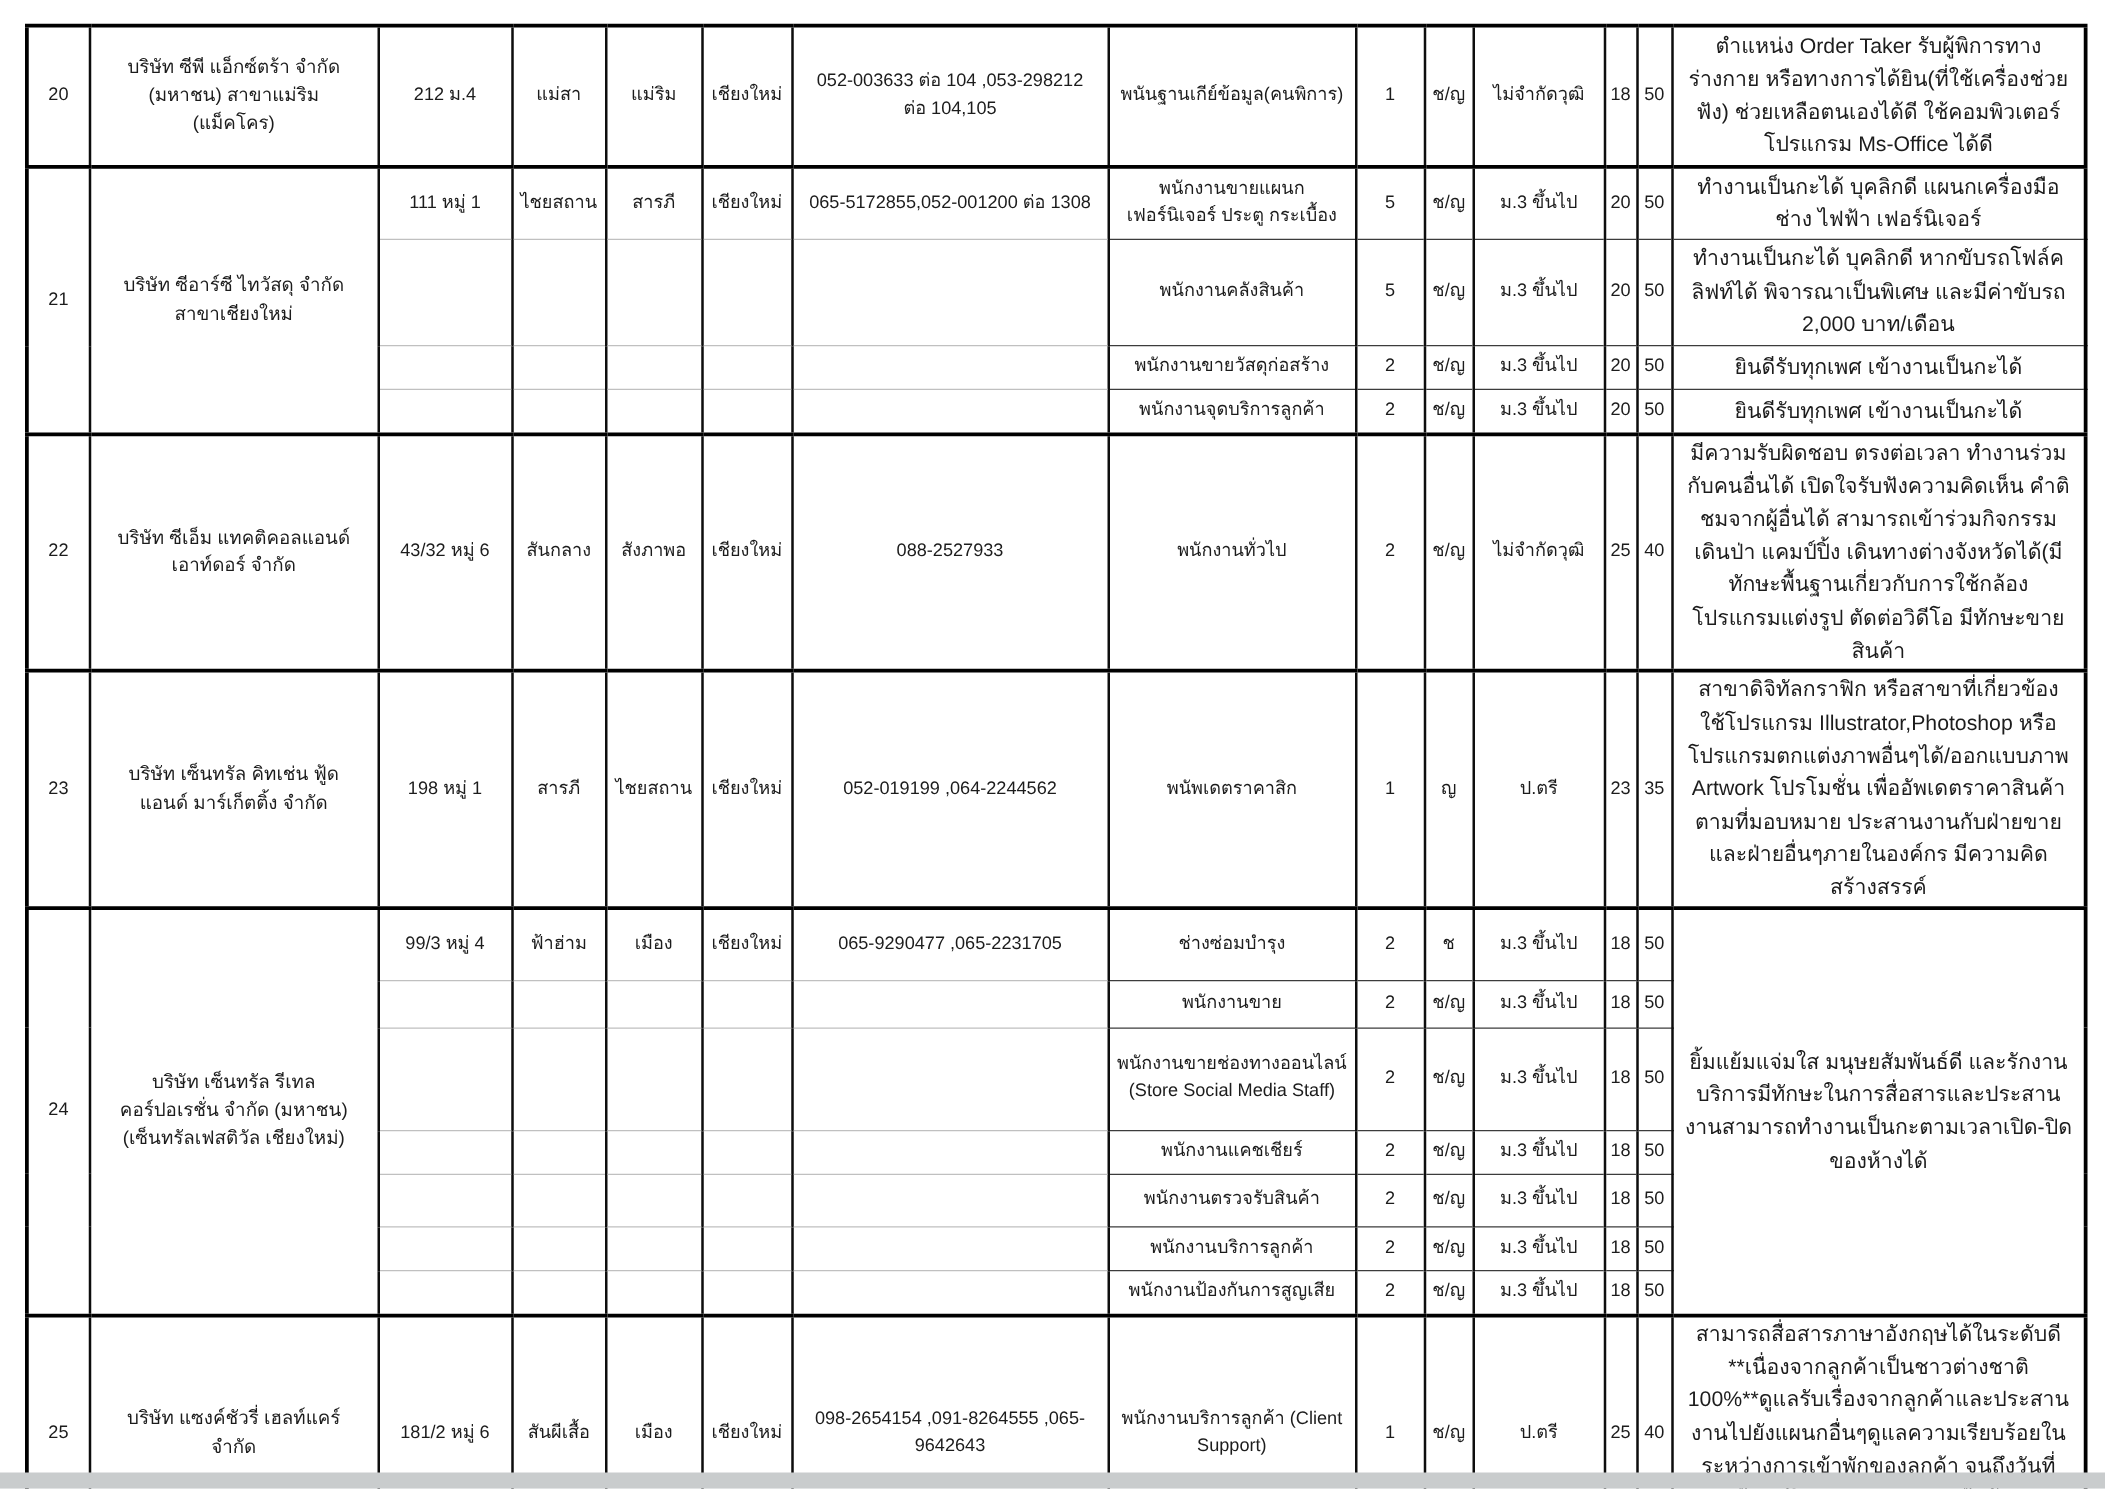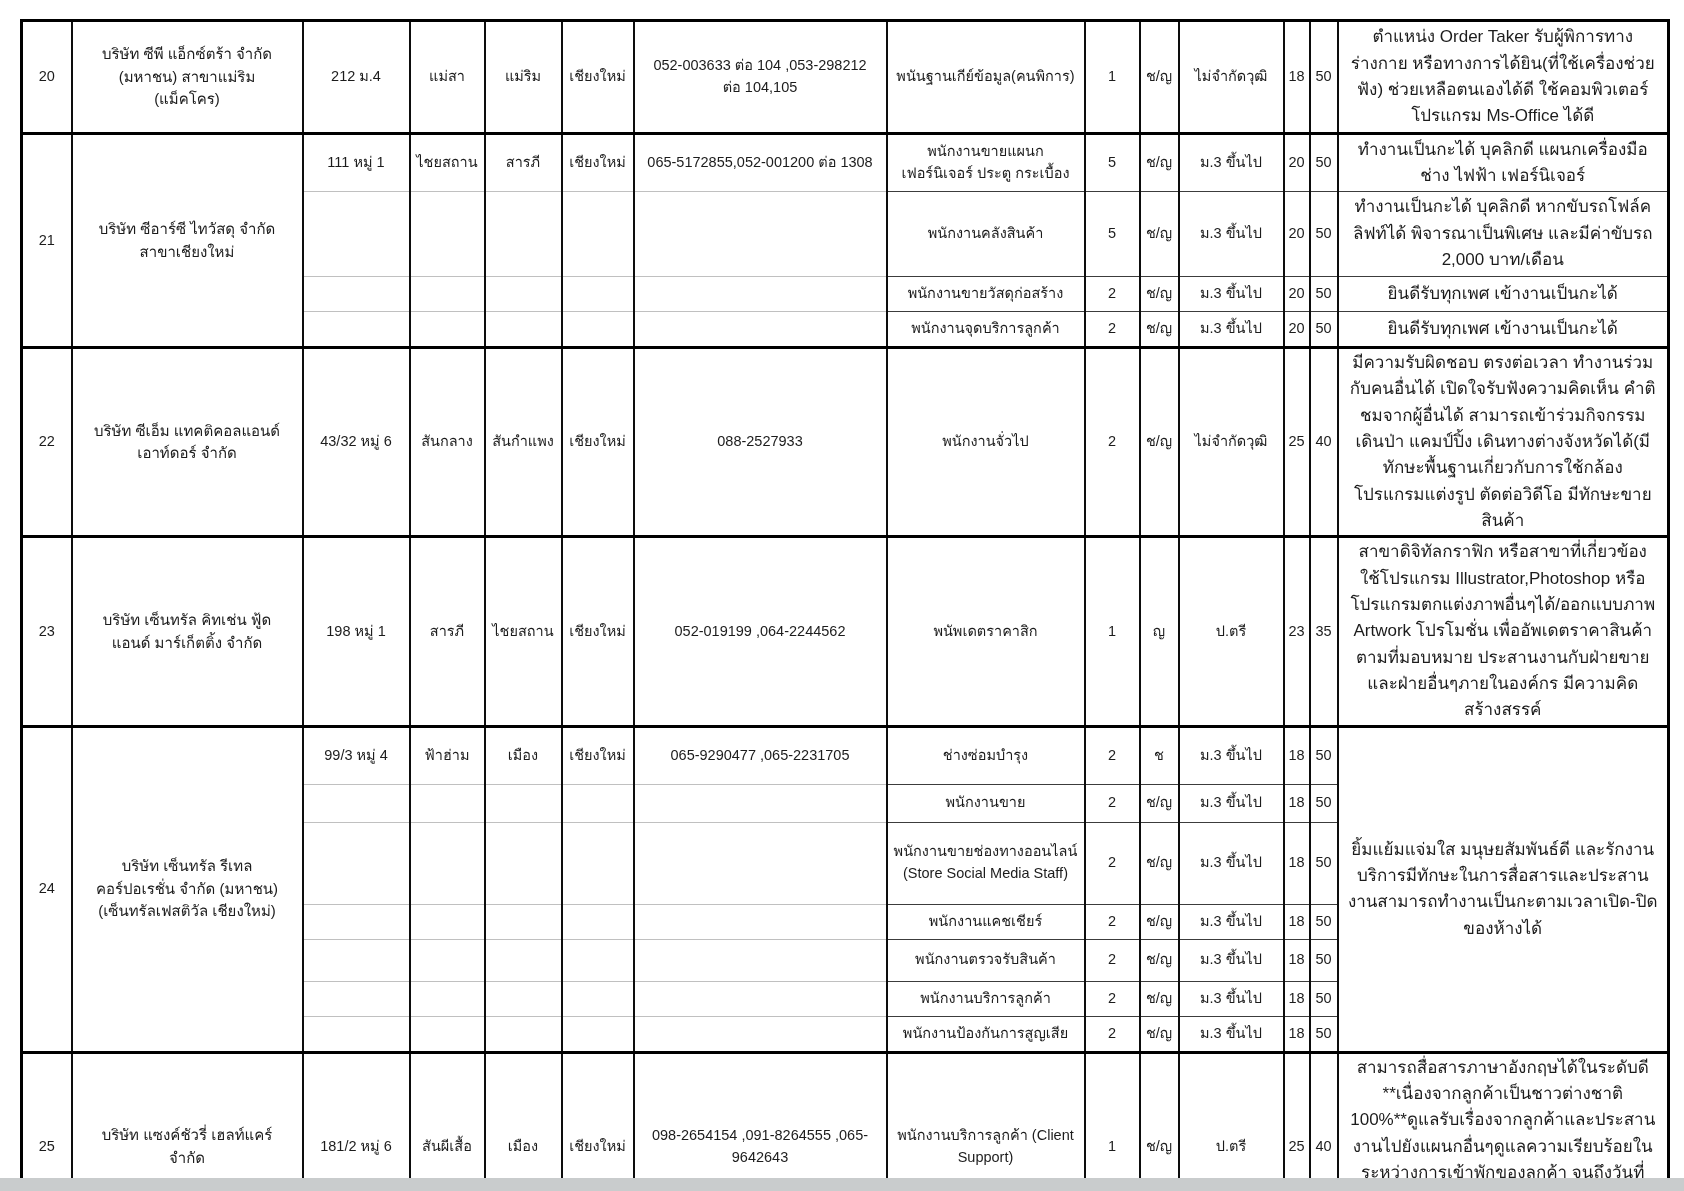--- a/index.html
+++ b/index.html
@@ -130,24 +130,24 @@
     <td class="dk num">20</td>
     <td class="dk num">50</td>
     <td class="dk note">ยินดีรับทุกเพศ เข้างานเป็นกะได้</td>
   </tr>
 
   <tr class="grp" style="height:179px">
     <td class="num">22</td>
     <td class="company">บริษัท ซีเอ็ม แทคติคอลแอนด์เอาท์ดอร์ จำกัด</td>
     <td>43/32 หมู่ 6</td>
     <td>สันกลาง</td>
-    <td>สันกำแพง</td>
+    <td>สังภาพอ</td>
     <td>เชียงใหม่</td>
     <td class="phone">088-2527933</td>
-    <td class="pos">พนักงานจั่วไป</td>
+    <td class="pos">พนักงานทั่วไป</td>
     <td class="num">2</td>
     <td class="num">ช/ญ</td>
     <td>ไม่จำกัดวุฒิ</td>
     <td class="num">25</td>
     <td class="num">40</td>
     <td class="note">มีความรับผิดชอบ ตรงต่อเวลา ทำงานร่วมกับคนอื่นได้ เปิดใจรับฟังความคิดเห็น คำติชมจากผู้อื่นได้ สามารถเข้าร่วมกิจกรรม เดินป่า แคมป์ปิ้ง เดินทางต่างจังหวัดได้(มีทักษะพื้นฐานเกี่ยวกับการใช้กล้อง โปรแกรมแต่งรูป ตัดต่อวิดีโอ มีทักษะขายสินค้า</td>
   </tr>
 
   <tr class="grp" style="height:174px">
     <td class="num">23</td>

